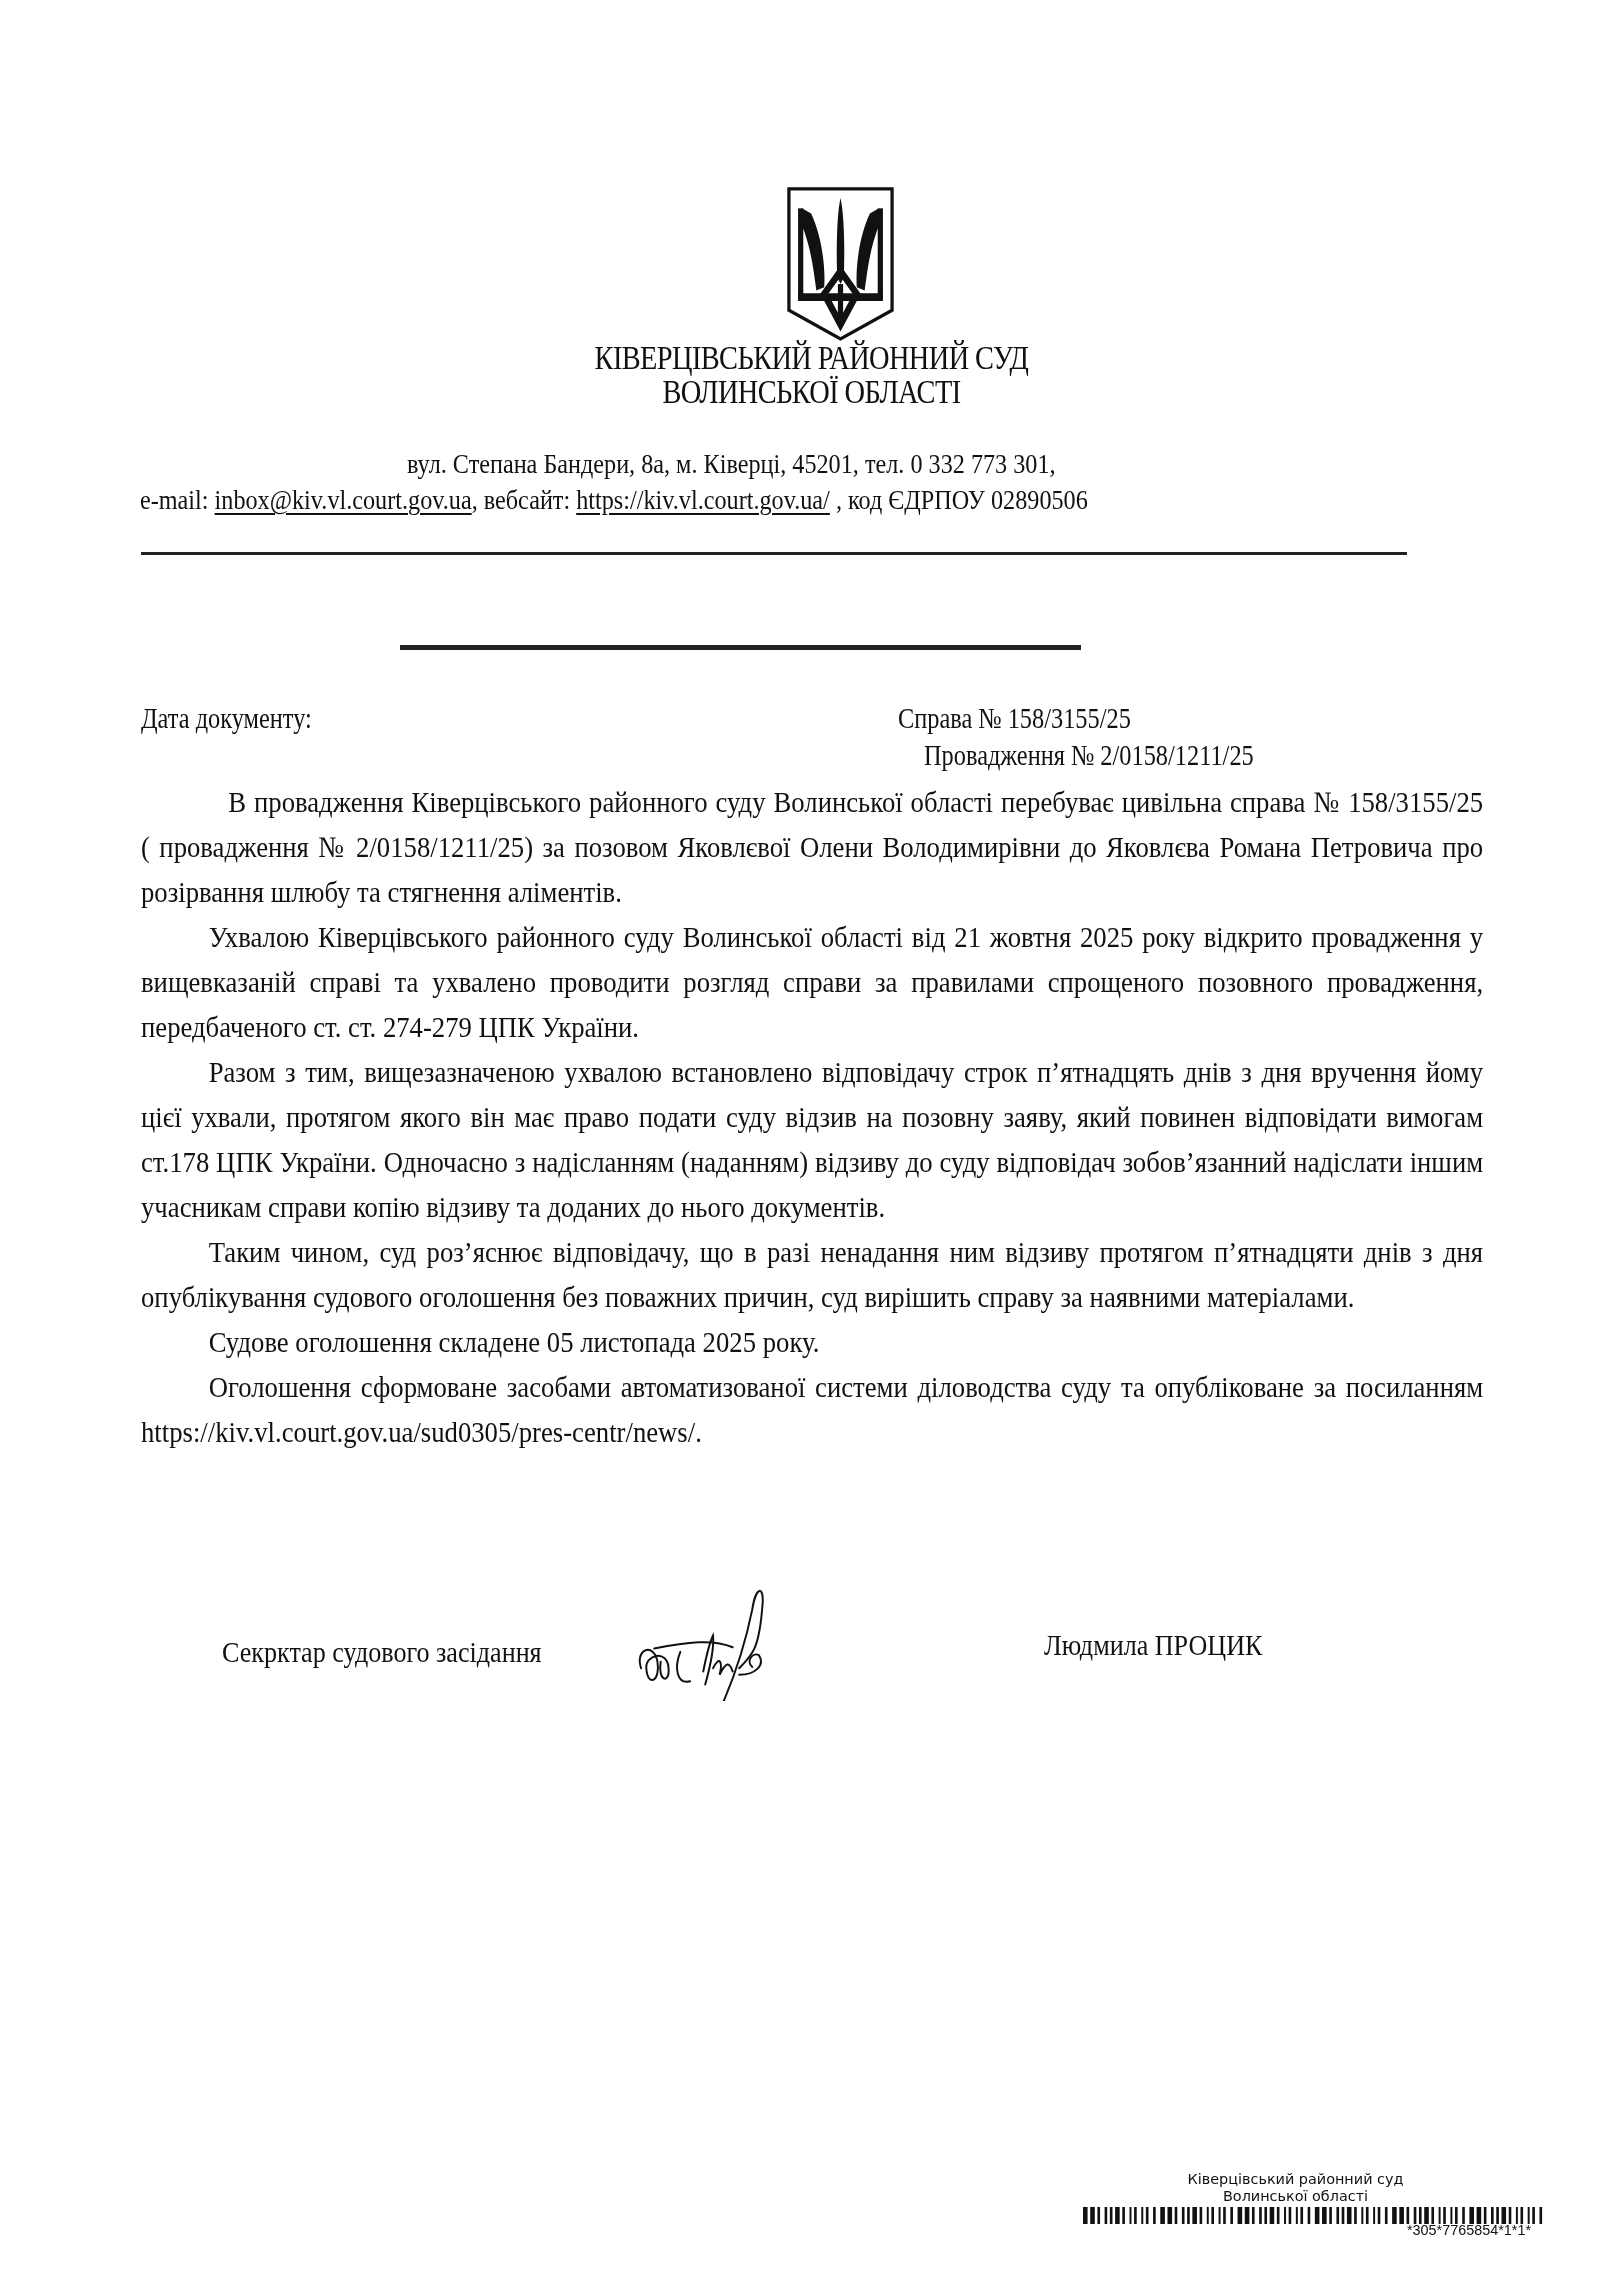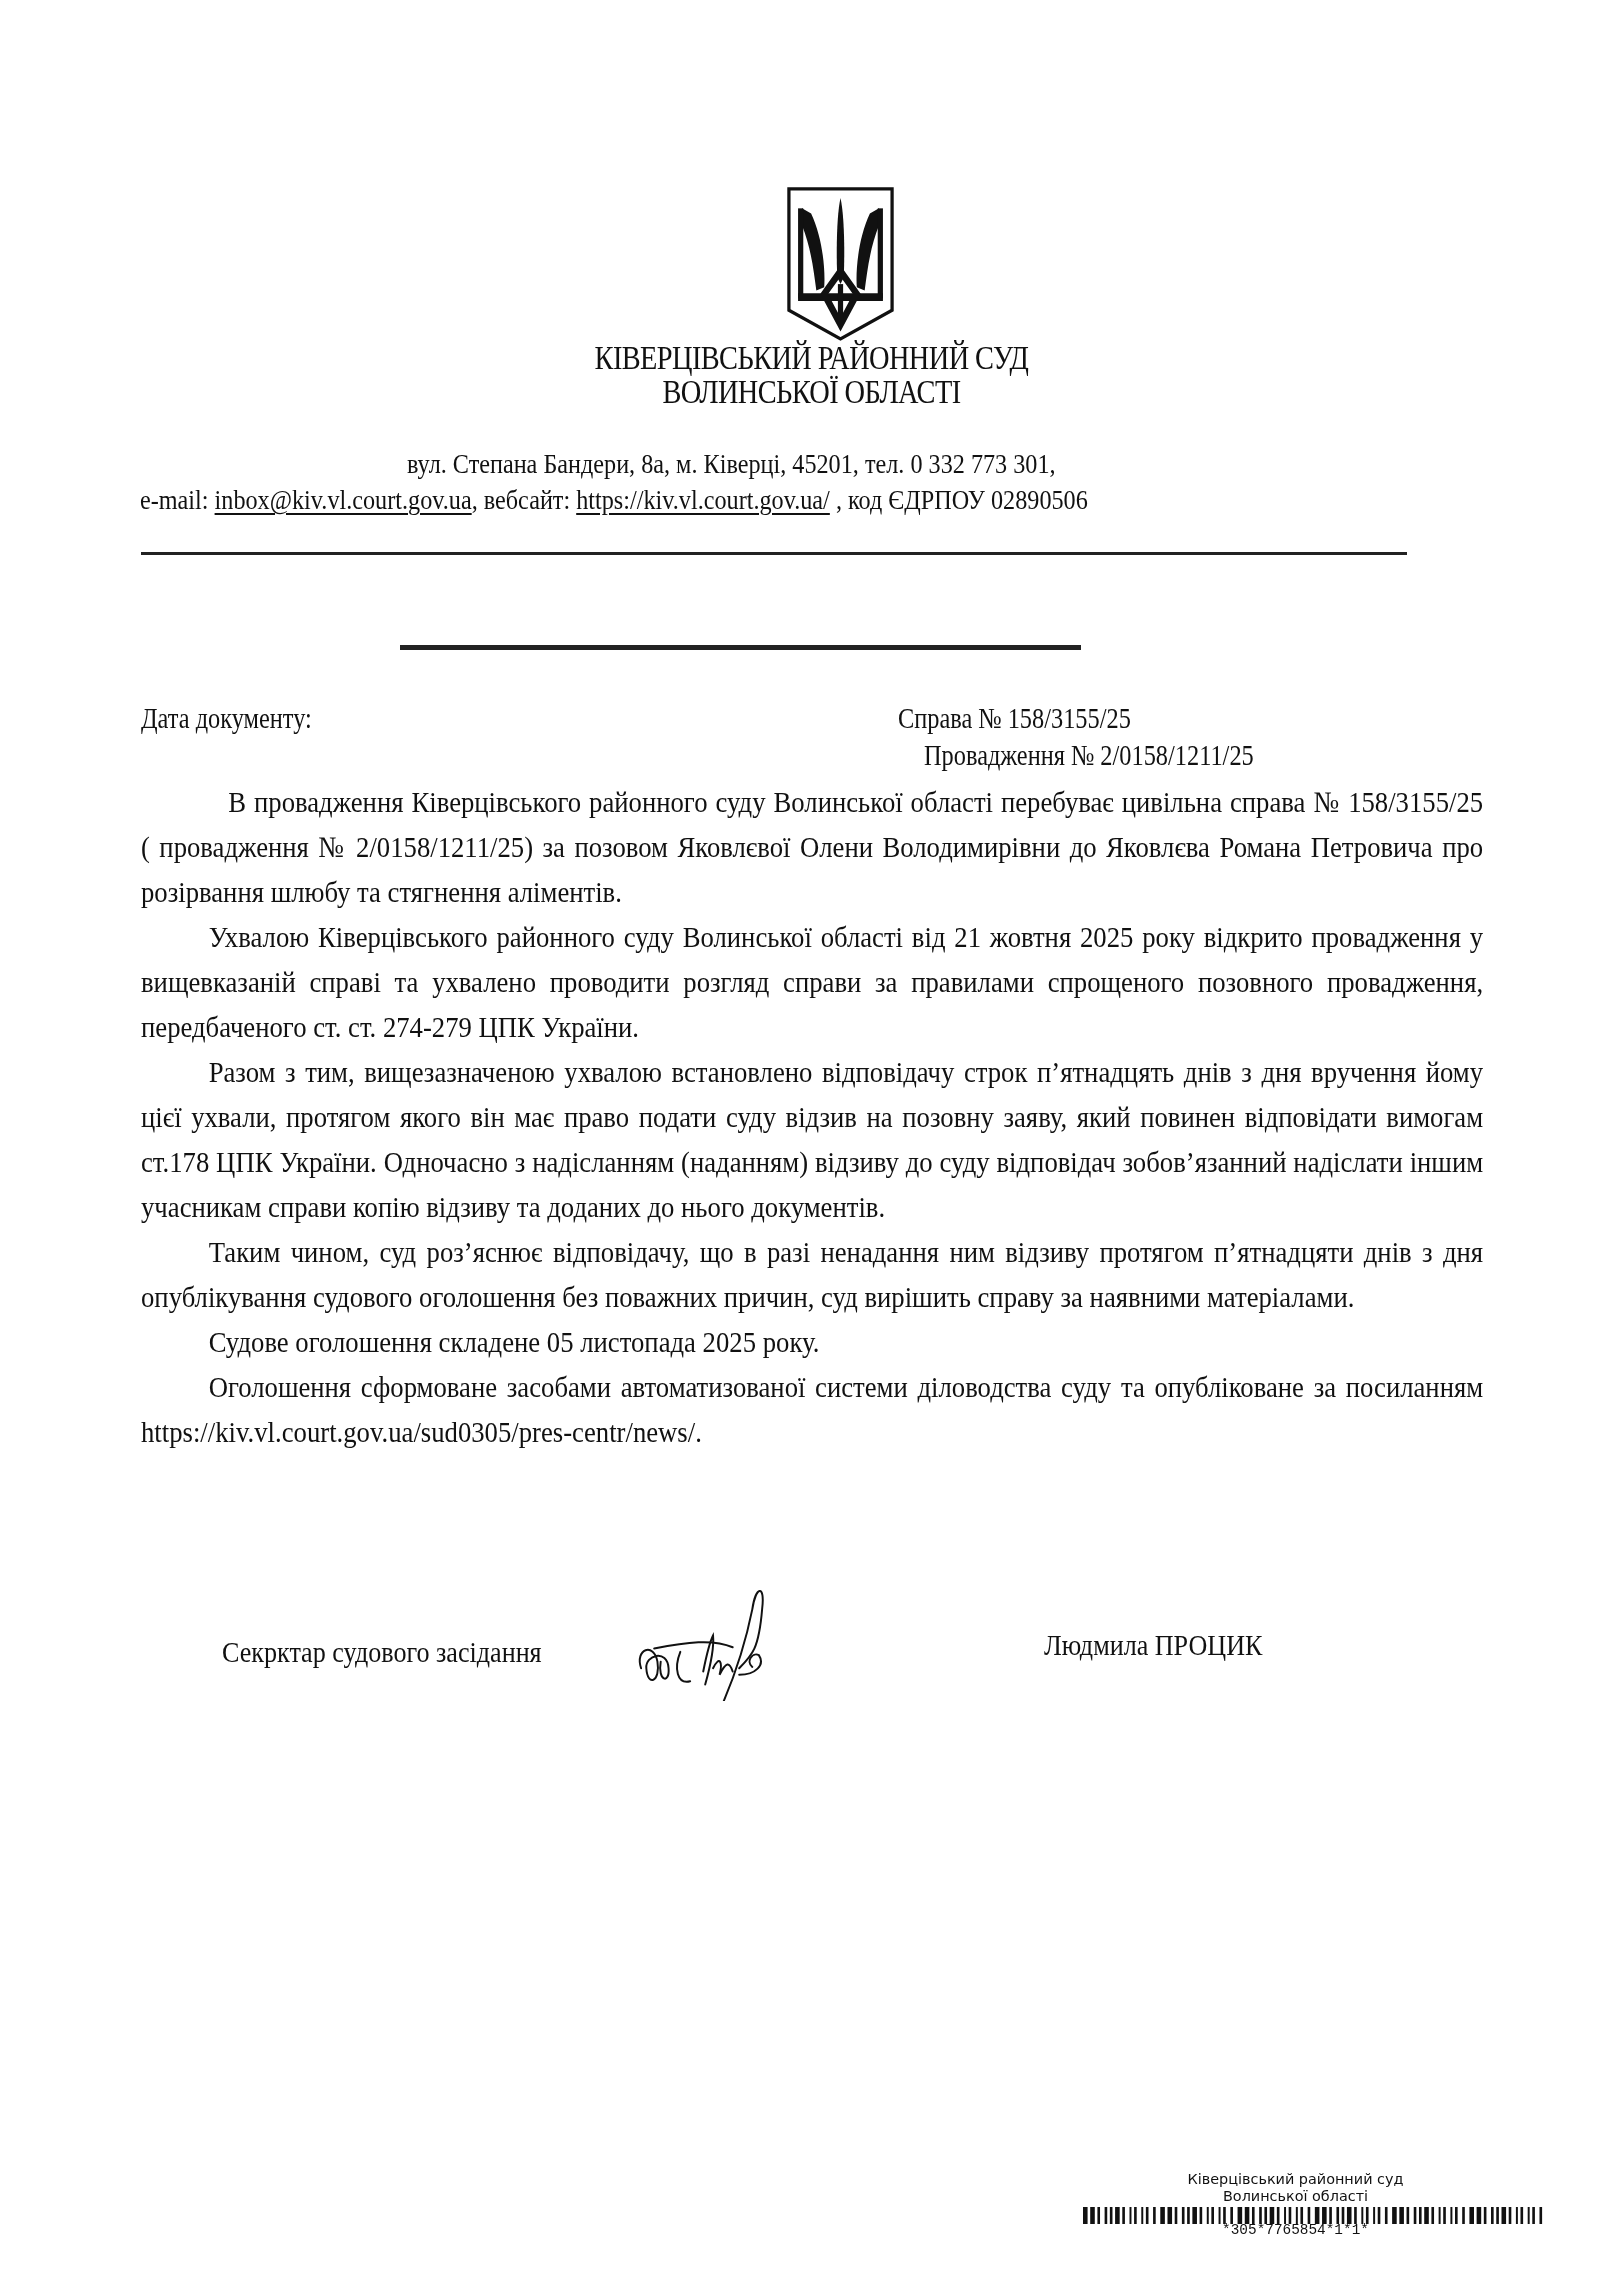--- a/index.html
+++ b/index.html
@@ -43,21 +43,21 @@
   
   .sig-role { position: absolute; left: 222px; top: 1636px; font-size: 29px; line-height: 33px; white-space: nowrap; transform: scaleX(0.9); transform-origin: left top; }
   .sig-name { position: absolute; left: 1044px; top: 1629px; font-size: 29px; line-height: 33px; white-space: nowrap; transform: scaleX(0.9); transform-origin: left top; }
   .signature { position: absolute; left: 628px; top: 1570px; width: 157px; height: 131px; }
 
   
   .stamp-text { position: absolute; left: 1060px; width: 471px; text-align: center; font-family: "DejaVu Sans", sans-serif; font-size: 14.4px; line-height: 17px; }
   .stamp-text.l1 { top: 2171px; }
   .stamp-text.l2 { top: 2188px; }
   .barcode { position: absolute; left: 1083px; top: 2207px; width: 465px; height: 17px; }
-  .barcode-num { position: absolute; left: 1060px; width: 471px; top: 2222px; text-align: center; font-family: Liberation Mono, monospace; font-size: 14.4px; line-height: 17px; }
+  .barcode-num { position: absolute; left: 1060px; width: 471px; top: 2222px; text-align: right; font-family: Liberation Sans, sans-serif; font-size: 14.4px; line-height: 17px; }
 </style>
 </head>
 <body>
 
 <div class="page serif">
 
   <svg class="emblem" viewBox="0 0 170 240">
     <path d="M6 4 H164 V190 L85 234 L6 190 Z" fill="#fff" stroke="#111" stroke-width="5"></path>
 
     <path d="M85 18 C80 40 78 90 80 140 L85 150 L90 140 C92 90 90 40 85 18 Z" fill="#111"></path>

